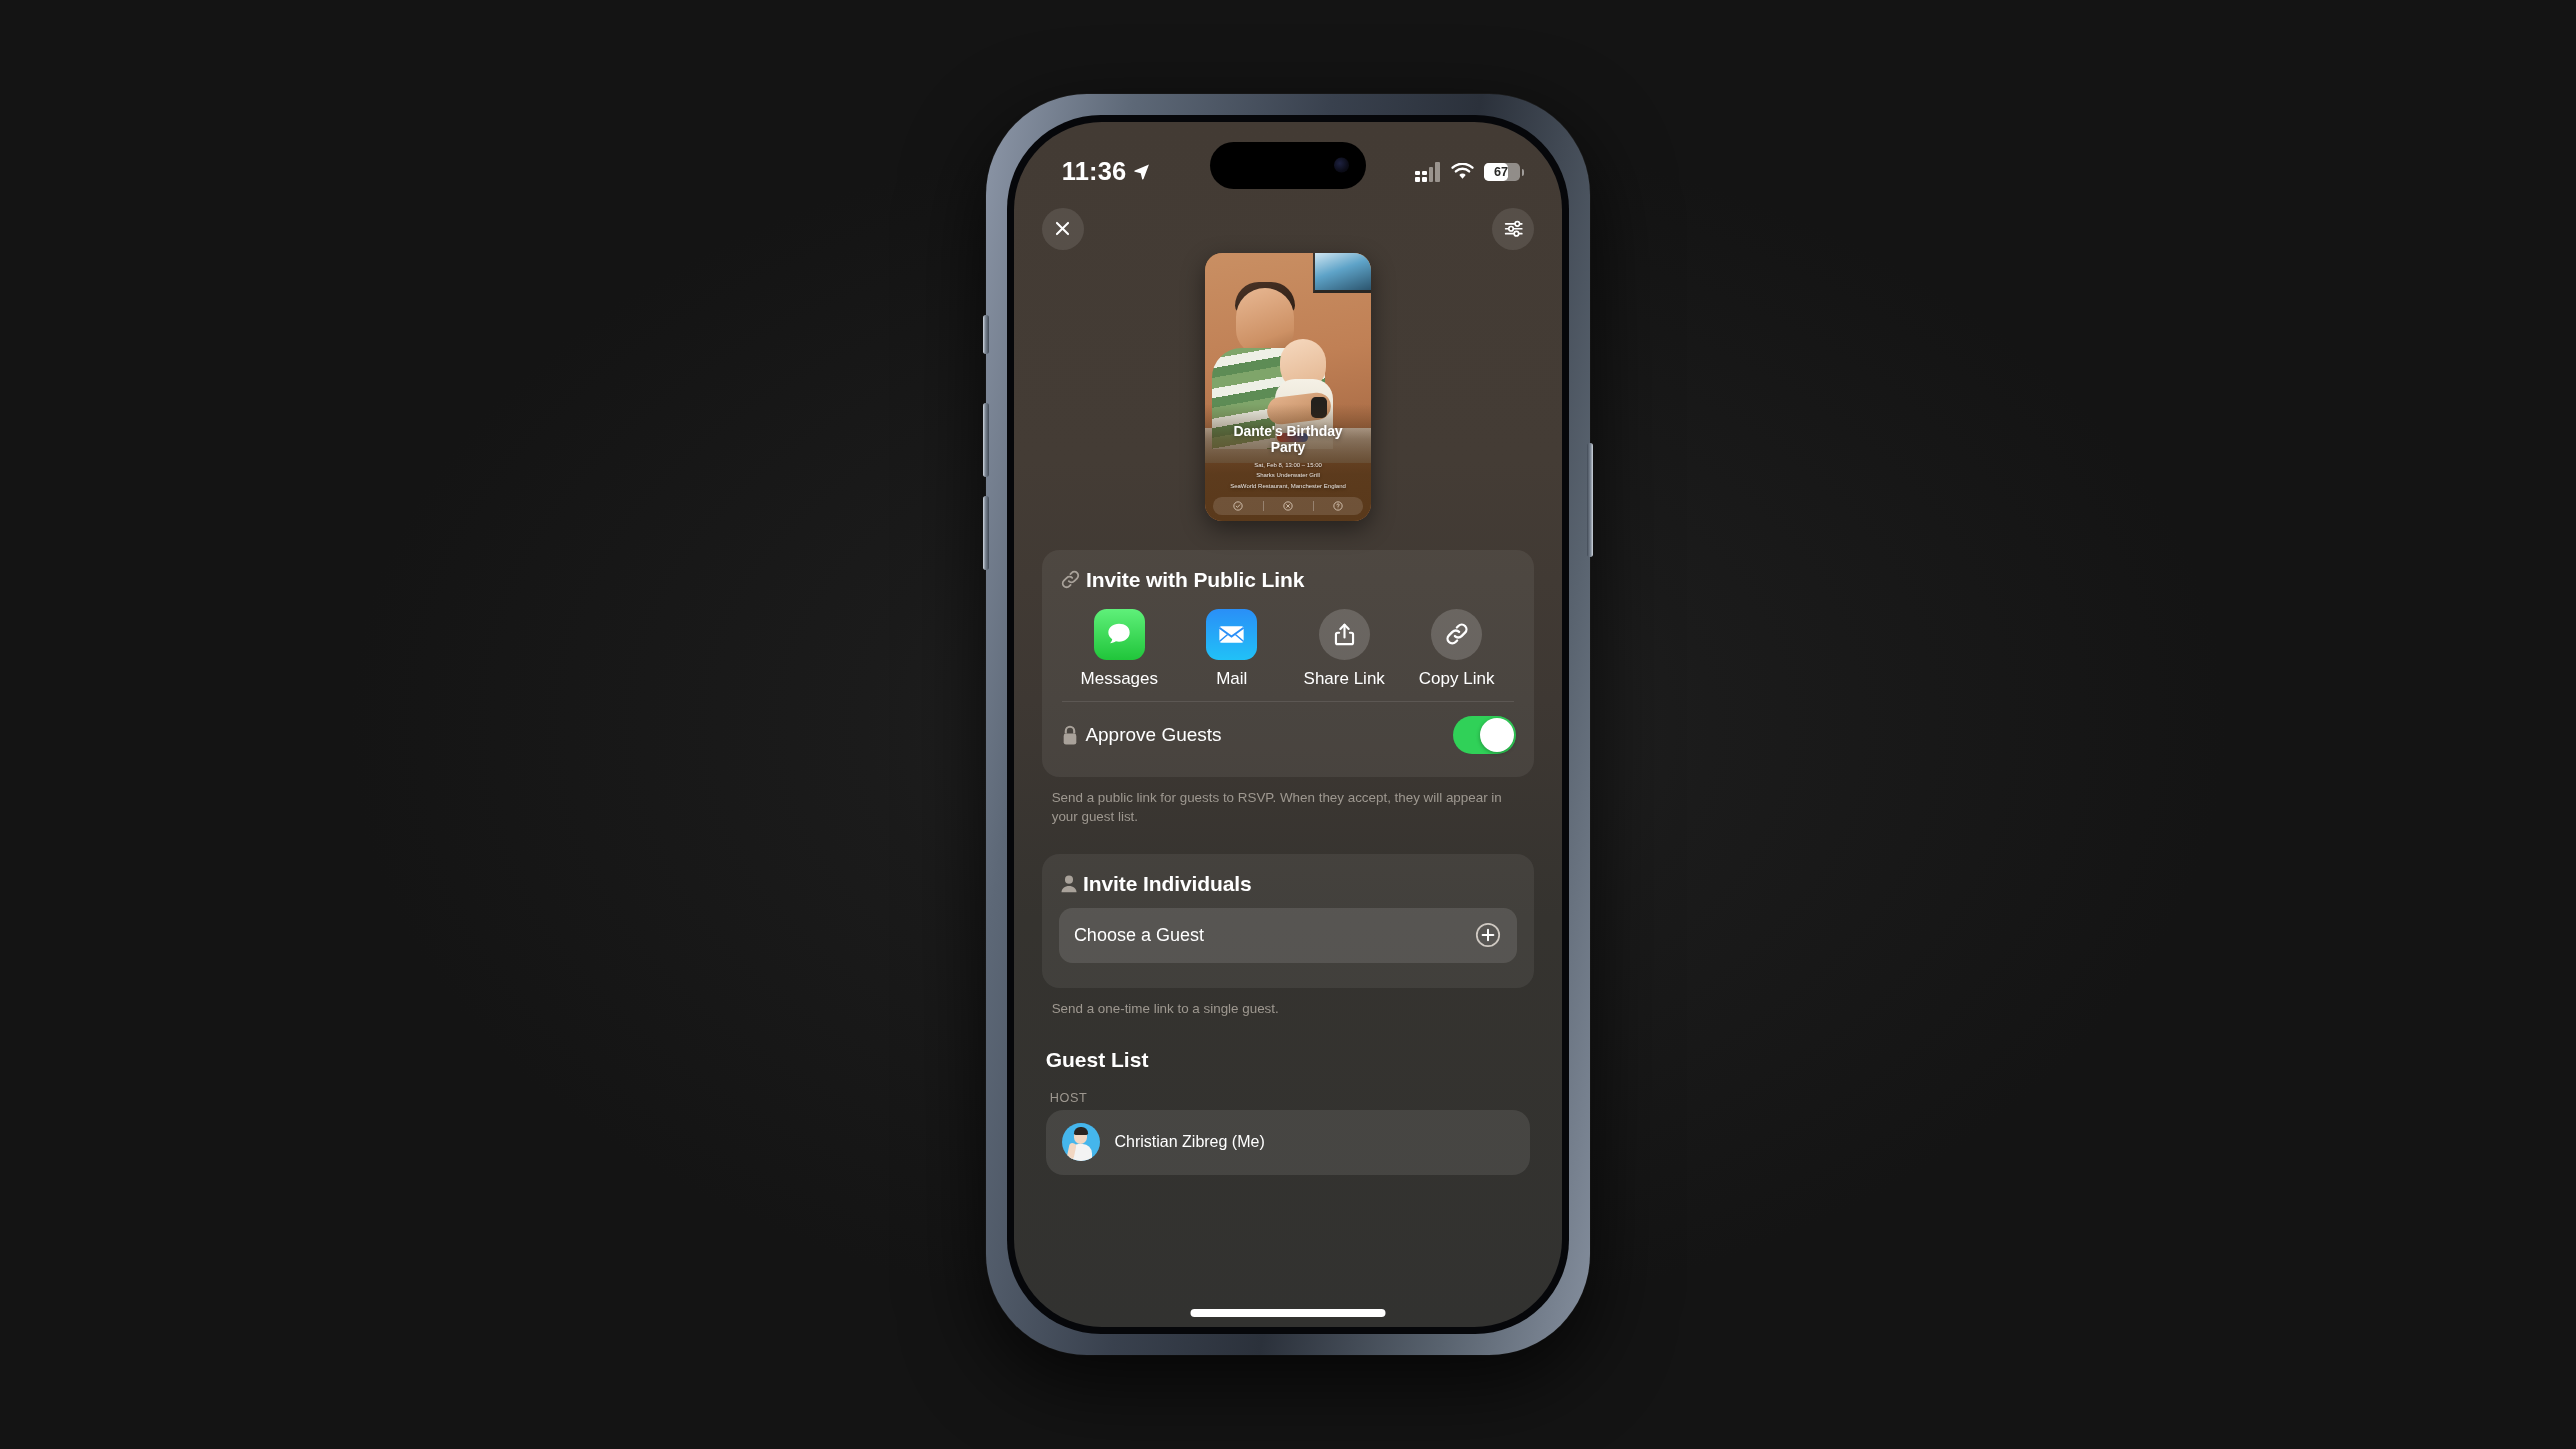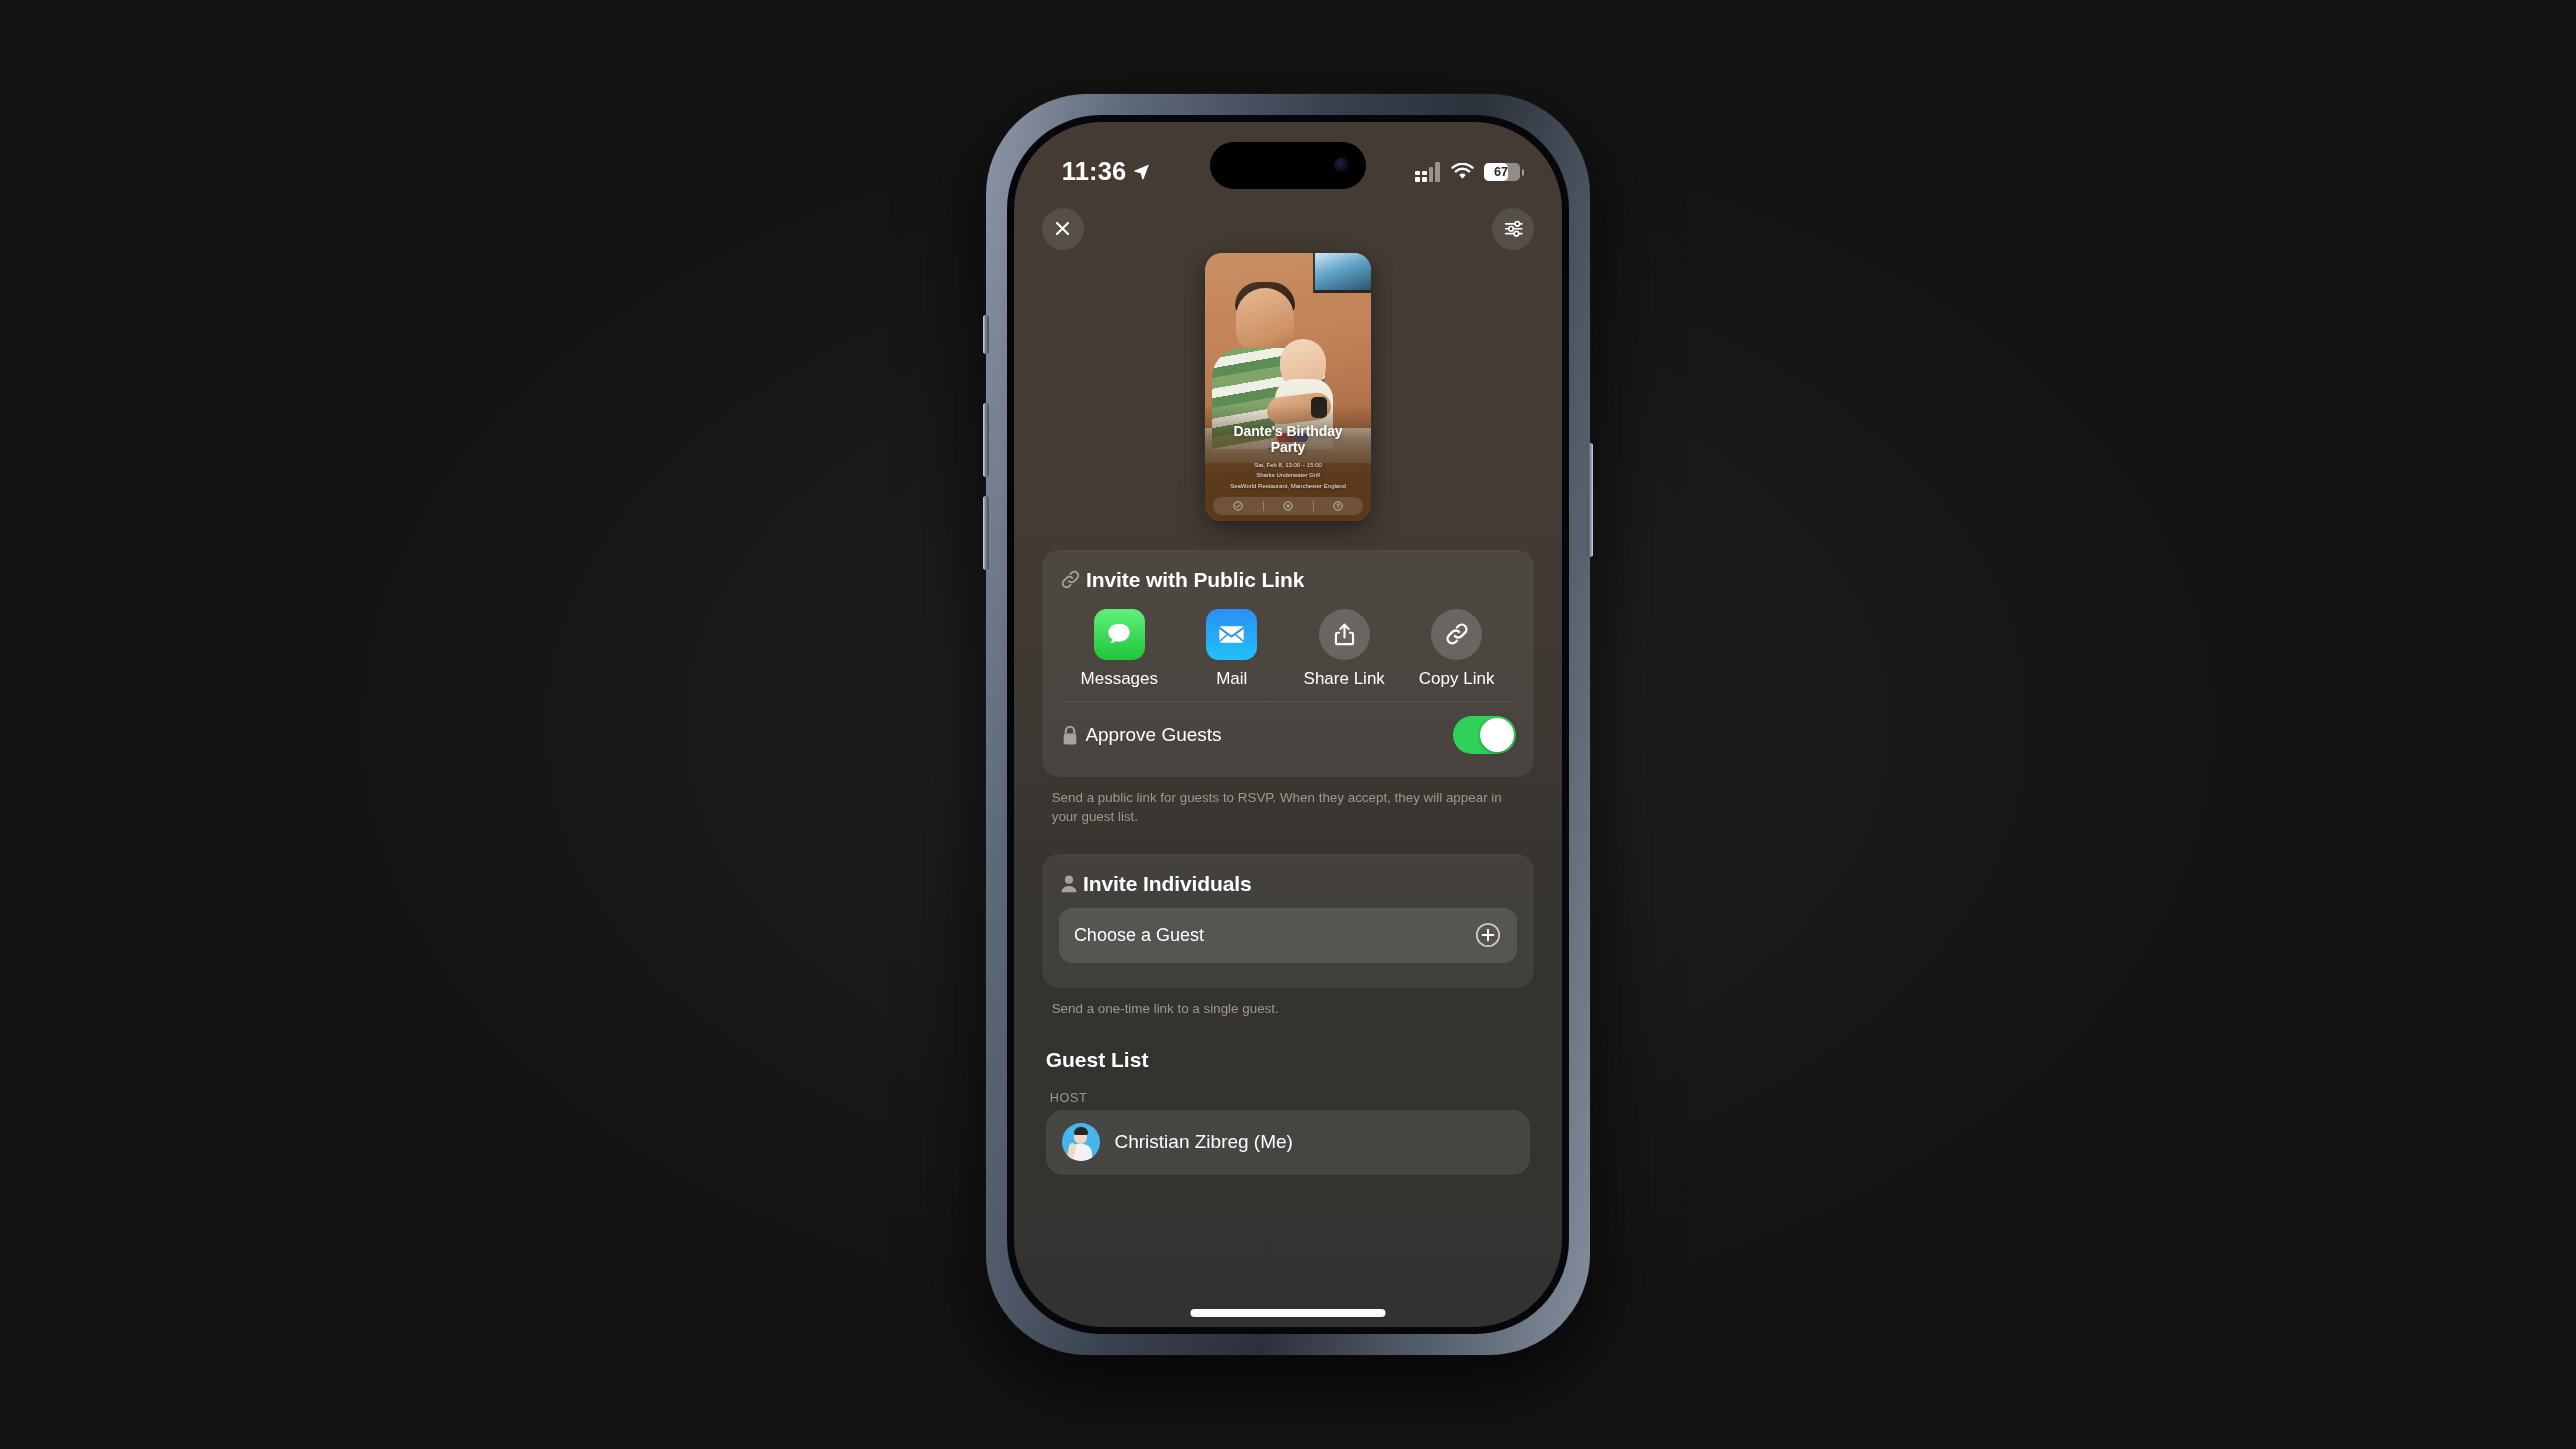--- a/index.html
+++ b/index.html
@@ -235,21 +235,21 @@
     background:#45b6ec; overflow:hidden; flex:none;
   }
   #av-head { position:absolute; left:12.7px; top:6px; width:12.7px; height:14.8px;
              border-radius:6.7px; background:#f2d7c2; }
   #av-hair { position:absolute; left:12px; top:4px; width:14px; height:7.4px;
              border-radius:7.4px 7.4px 2px 2px; background:#2a2420; }
   #av-body { position:absolute; left:7.4px; top:21px; width:23px; height:20px;
              border-radius:9.4px 9.4px 0 0; background:#f3f3f3; }
   #av-arm  { position:absolute; left:6px; top:19.5px; width:7.4px; height:17.4px;
              border-radius:4px; background:#f2d7c2; transform:rotate(12deg); }
-  #host-name { color:#fff; font-size:19px; }
+  #host-name { color:#fff; font-size:16px; }
 
   
   #home-ind {
     position:absolute; bottom:10.7px; left:50%; transform:translateX(-50%);
     width:195px; height:7.4px; border-radius:4px; background:#fff; z-index:35;
   }
 </style>
 </head>
 <body>
 

